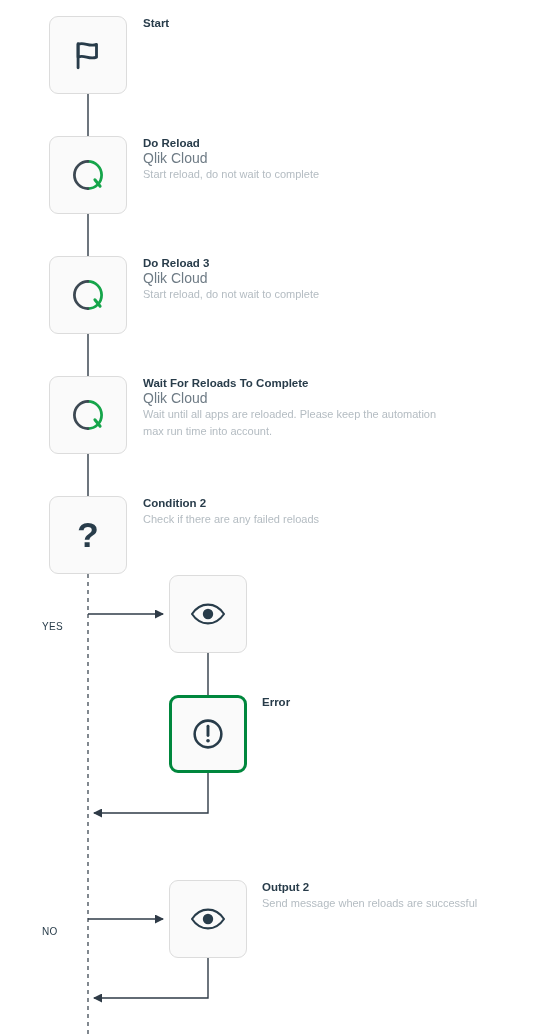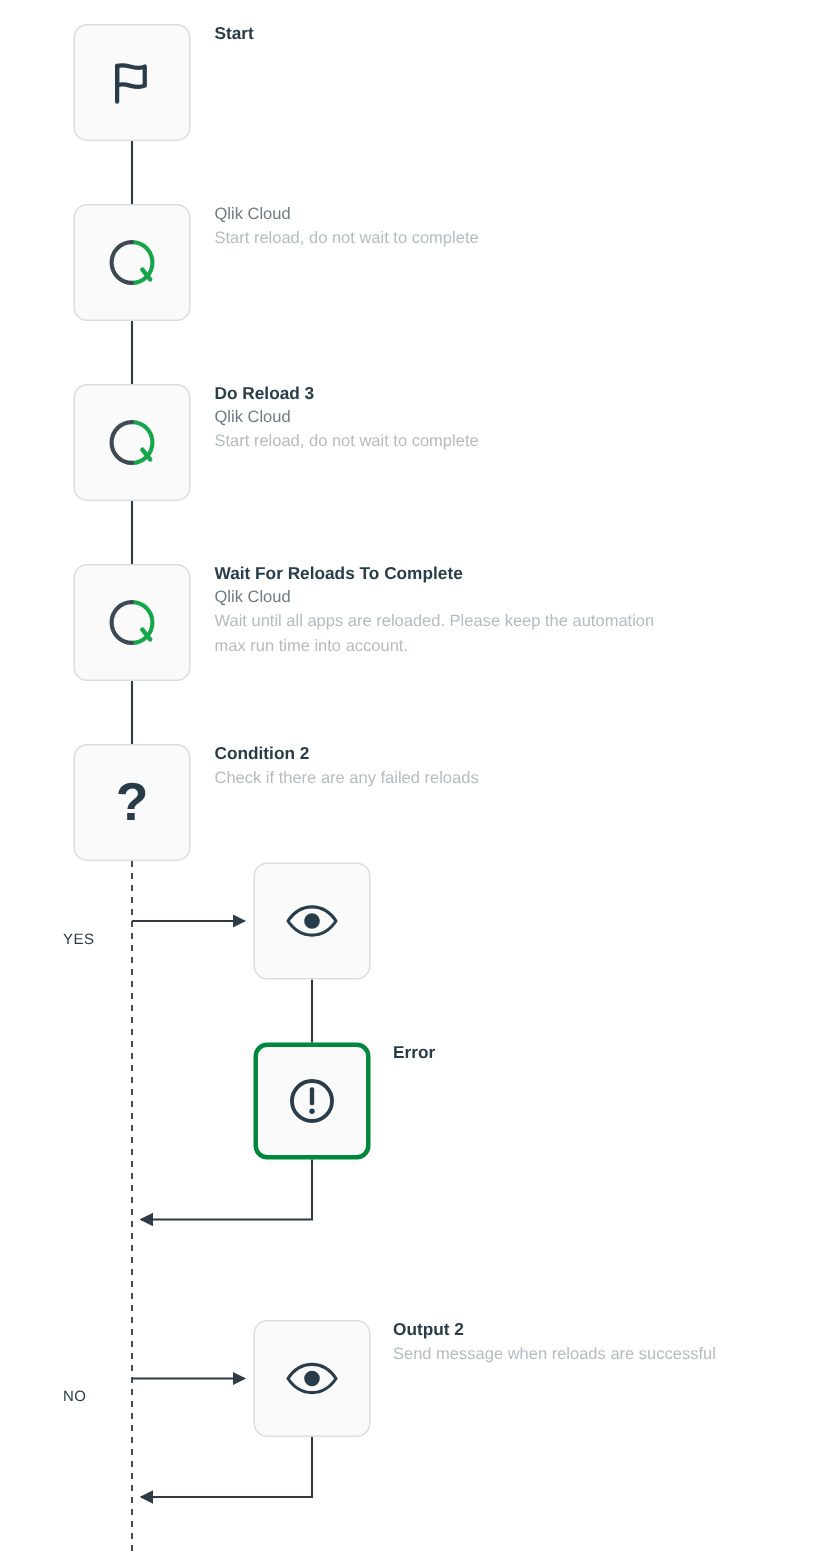--- a/index.html
+++ b/index.html
@@ -38,21 +38,21 @@
     z-index:4;
   }
   .ttl{
     font-size:11.5px;
     font-weight:bold;
     color:#283c4a;
     line-height:15px;
     white-space:nowrap;
   }
   .sub{
-    font-size:11px;
+    font-size:14px;
     color:#6e7b85;
     line-height:15px;
     white-space:nowrap;
   }
   .desc{
     font-size:11px;
     color:#b4bcc2;
     line-height:17px;
   }
   .branchlabel{
@@ -113,20 +113,21 @@
   <div class="node" style="left:20px;top:136px;">
     <span>
       <svg width="34" height="34" viewBox="0 0 32 32" fill="none">
         <path d="M16 3.2 A12.8 12.8 0 0 1 16 28.8" stroke="#15a54a" stroke-width="2.6" fill="none" stroke-linecap="round"></path>
         <path d="M16 3.2 A12.8 12.8 0 0 0 16 28.8" stroke="#3d4953" stroke-width="2.6" fill="none" stroke-linecap="round"></path>
         <path d="M22.5 20.5 L27.4 26.6" stroke="#15a54a" stroke-width="2.8" stroke-linecap="round"></path>
       </svg>
     </span>
   </div>
   <div class="label" style="left:114px;top:136px;">
+    <div class="ttl">Do Reload</div>
     <div class="sub">Qlik Cloud</div>
     <div class="desc">Start reload, do not wait to complete</div>
   </div>
 
   <div class="node" style="left:20px;top:256px;">
     <span>
       <svg width="34" height="34" viewBox="0 0 32 32" fill="none">
         <path d="M16 3.2 A12.8 12.8 0 0 1 16 28.8" stroke="#15a54a" stroke-width="2.6" fill="none" stroke-linecap="round"></path>
         <path d="M16 3.2 A12.8 12.8 0 0 0 16 28.8" stroke="#3d4953" stroke-width="2.6" fill="none" stroke-linecap="round"></path>
         <path d="M22.5 20.5 L27.4 26.6" stroke="#15a54a" stroke-width="2.8" stroke-linecap="round"></path>

